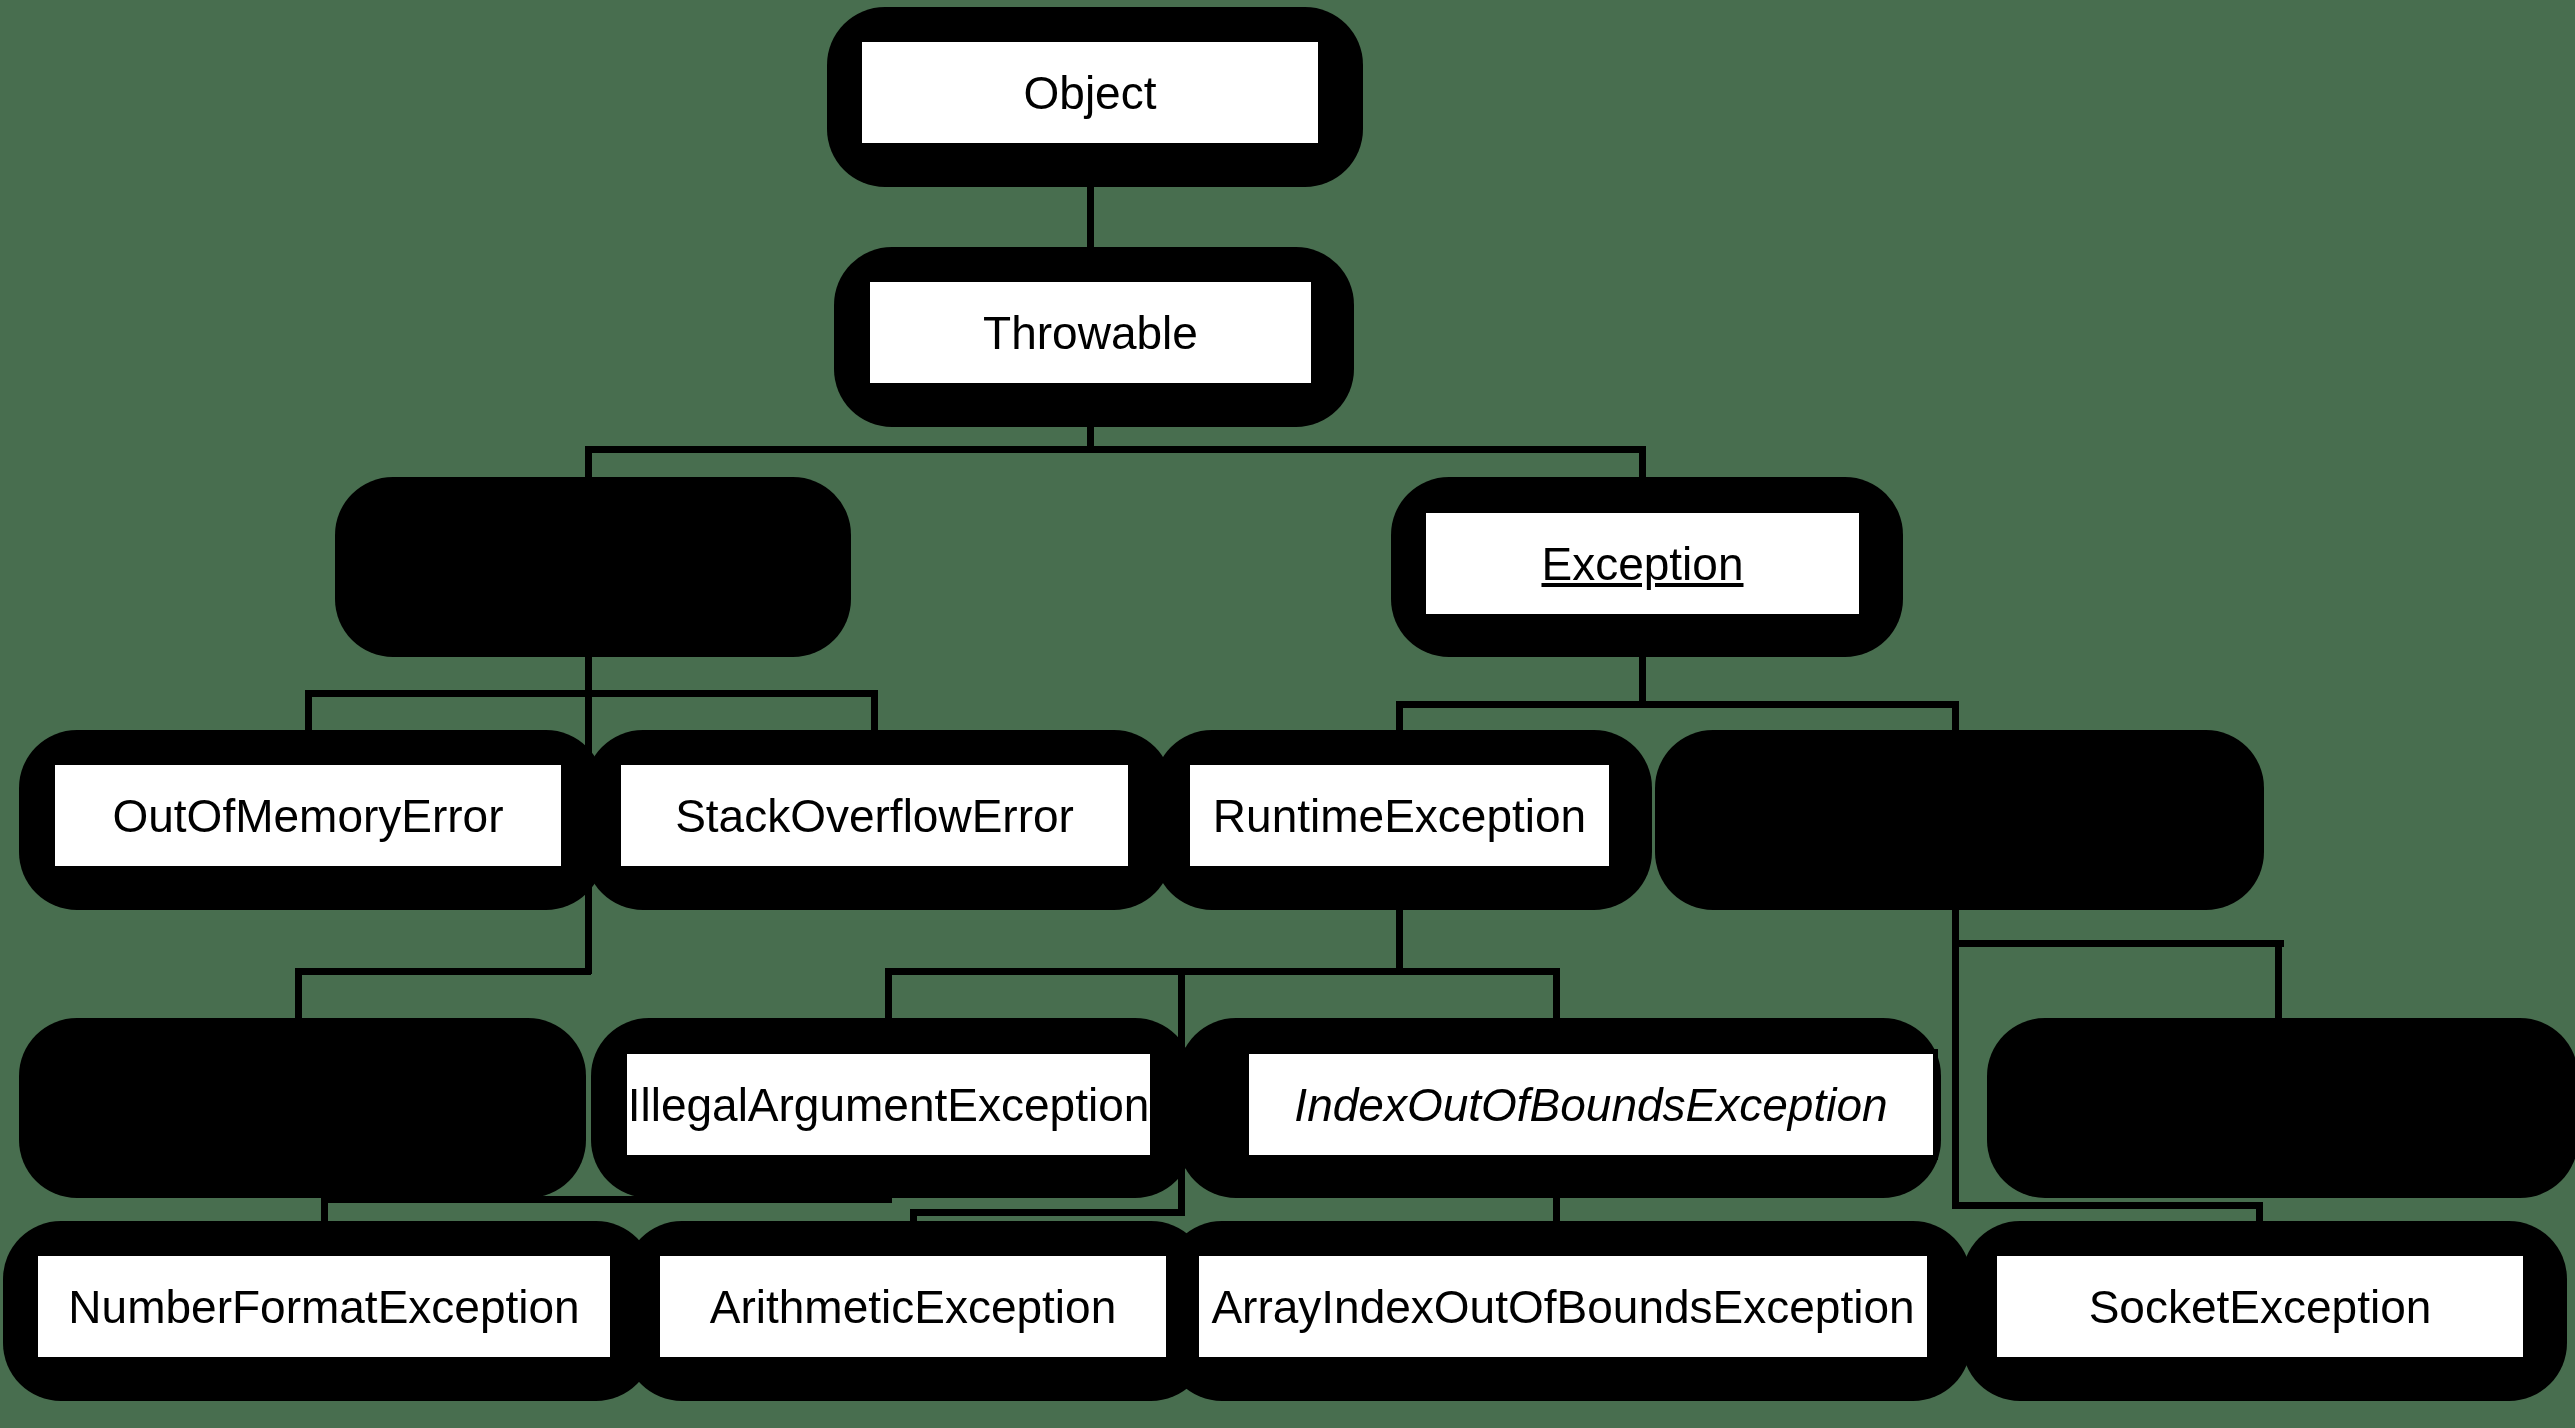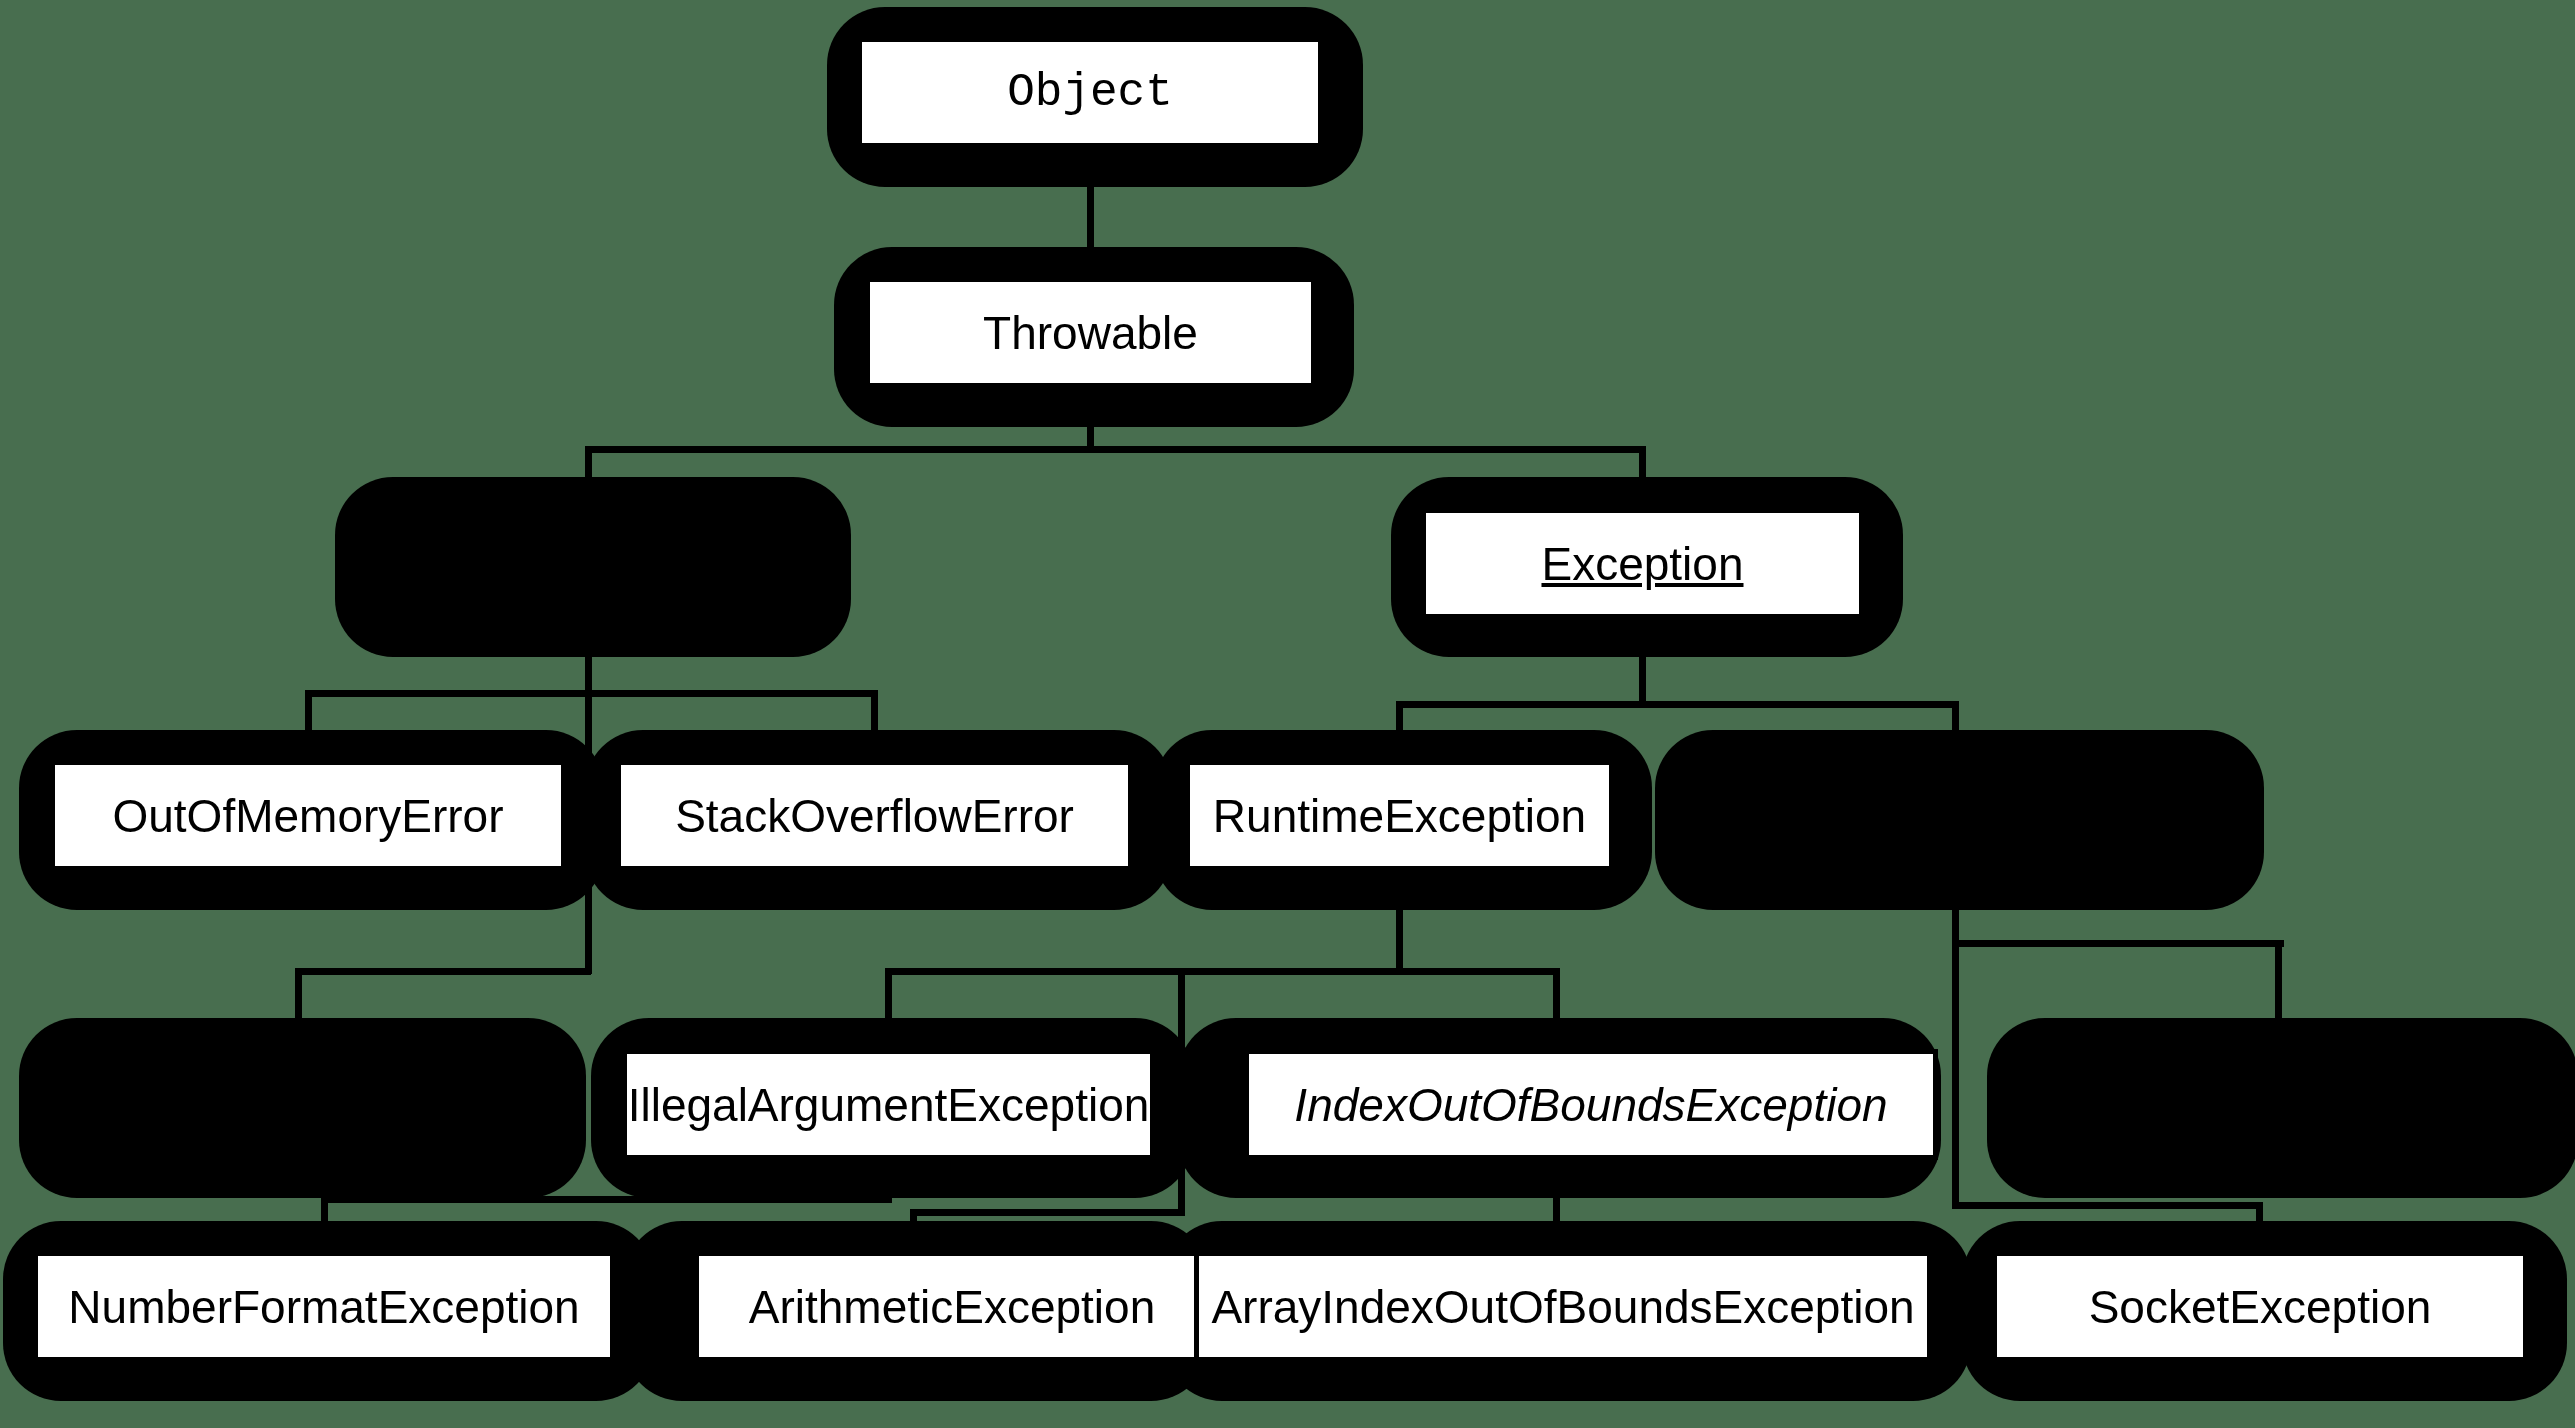--- a/index.html
+++ b/index.html
@@ -69,21 +69,21 @@
   <div class="shadow" style="left:1655px;top:730px;width:609px;height:180px;"></div>
   <div class="shadow" style="left:19.4px;top:1018px;width:567px;height:180px;"></div>
   <div class="shadow" style="left:591px;top:1018px;width:602px;height:180px;"></div>
   <div class="shadow" style="left:1178px;top:1018px;width:763px;height:180px;"></div>
   <div class="shadow" style="left:1987px;top:1018px;width:591px;height:180px;"></div>
   <div class="shadow" style="left:2.8px;top:1221px;width:651px;height:180px;"></div>
   <div class="shadow" style="left:624px;top:1221px;width:585px;height:180px;"></div>
   <div class="shadow" style="left:1164px;top:1221px;width:807px;height:180px;"></div>
   <div class="shadow" style="left:1962px;top:1221px;width:605px;height:180px;"></div>
 
-  <div class="box" style="left:857px;top:37px;width:466px;font-family:Liberation Mono, monospace;">
+  <div class="box" style="left:857px;top:37px;width:466px;">
       <span>Object</span>
     </div>
   <div class="box" style="left:865px;top:277px;width:451px;">
       <span>Throwable</span>
     </div>
   <div class="box" style="left:1421px;top:508px;width:443px;text-decoration:underline;">
       <span>Exception</span>
     </div>
   <div class="box" style="left:50px;top:760px;width:516px;">
       <span>OutOfMemoryError</span>
@@ -96,21 +96,21 @@
     </div>
   <div class="box" style="left:622px;top:1049px;width:533px;">
       <span>IllegalArgumentException</span>
     </div>
   <div class="box" style="left:1244px;top:1049px;width:694px;font-style:italic;">
       <span>IndexOutOfBoundsException</span>
     </div>
   <div class="box" style="left:33px;top:1251px;width:582px;">
       <span>NumberFormatException</span>
     </div>
-  <div class="box" style="left:694px;top:1251px;width:516px;text-align:center;">
+  <div class="box" style="left:655px;top:1251px;width:516px;text-align:center;">
       <span>ArithmeticException</span>
     </div>
   <div class="box" style="left:1194px;top:1251px;width:738px;">
       <span>ArrayIndexOutOfBoundsException</span>
     </div>
   <div class="box" style="left:1992px;top:1251px;width:536px;">
       <span>SocketException</span>
     </div>
 
 </div>

